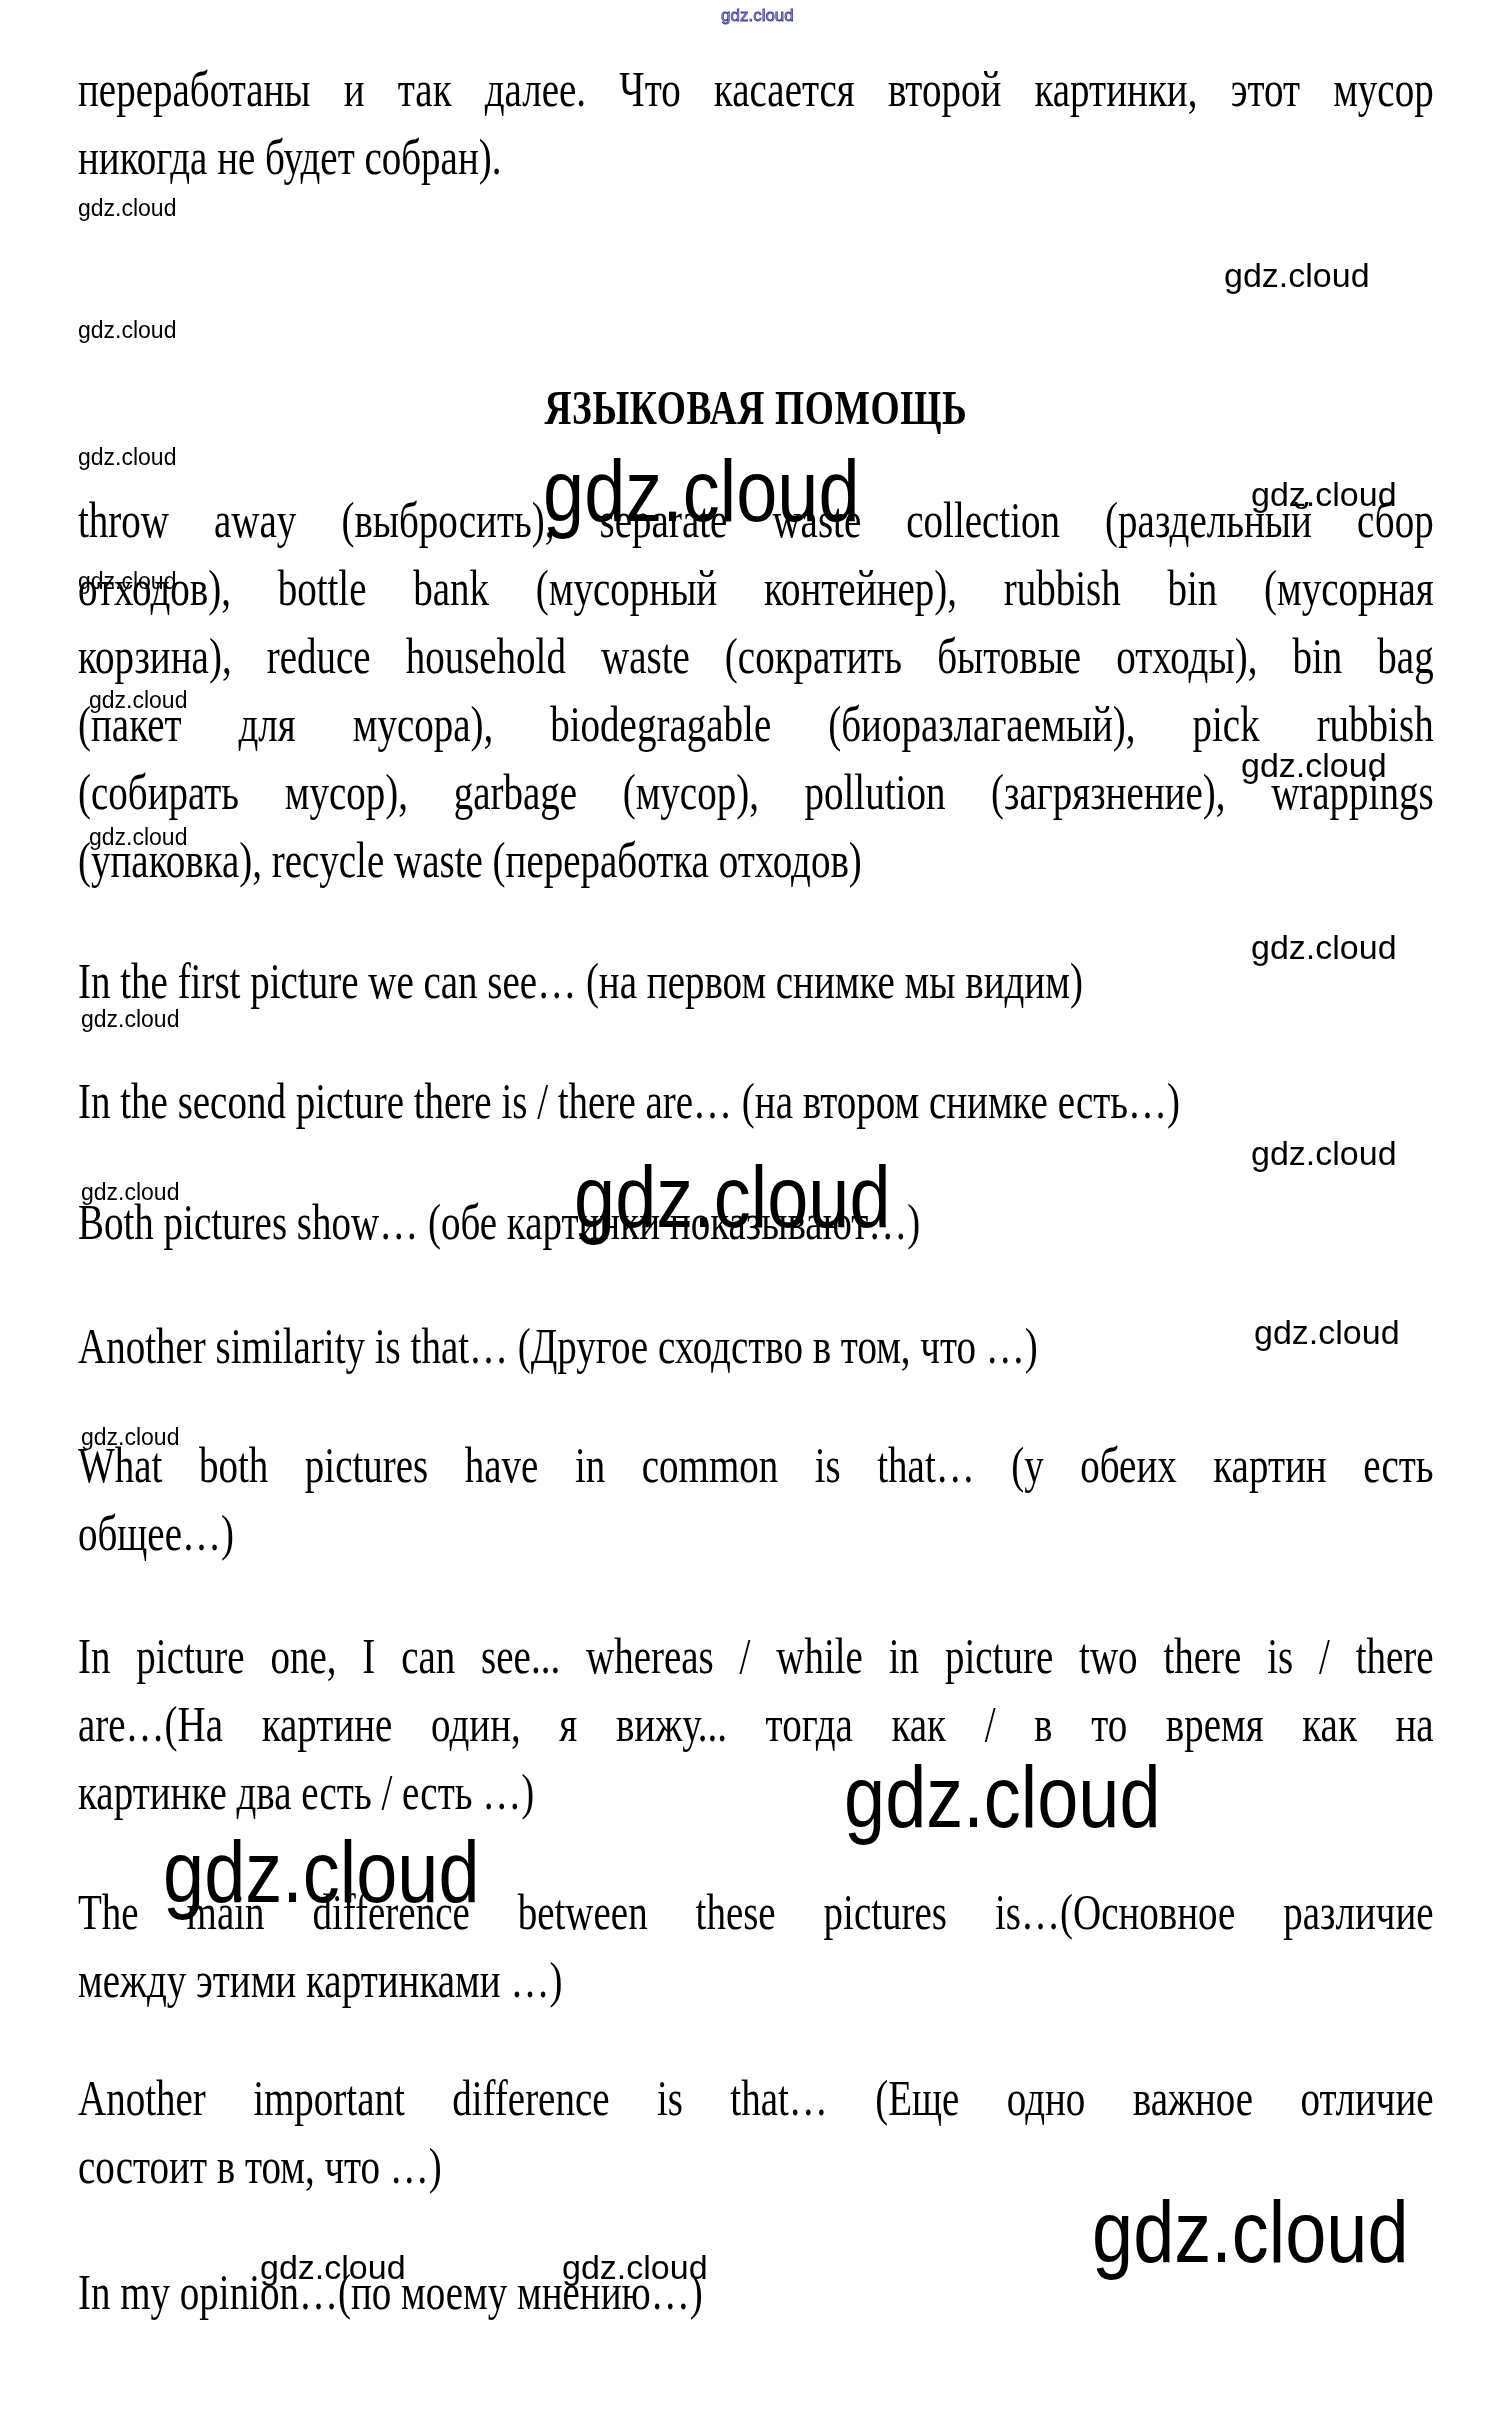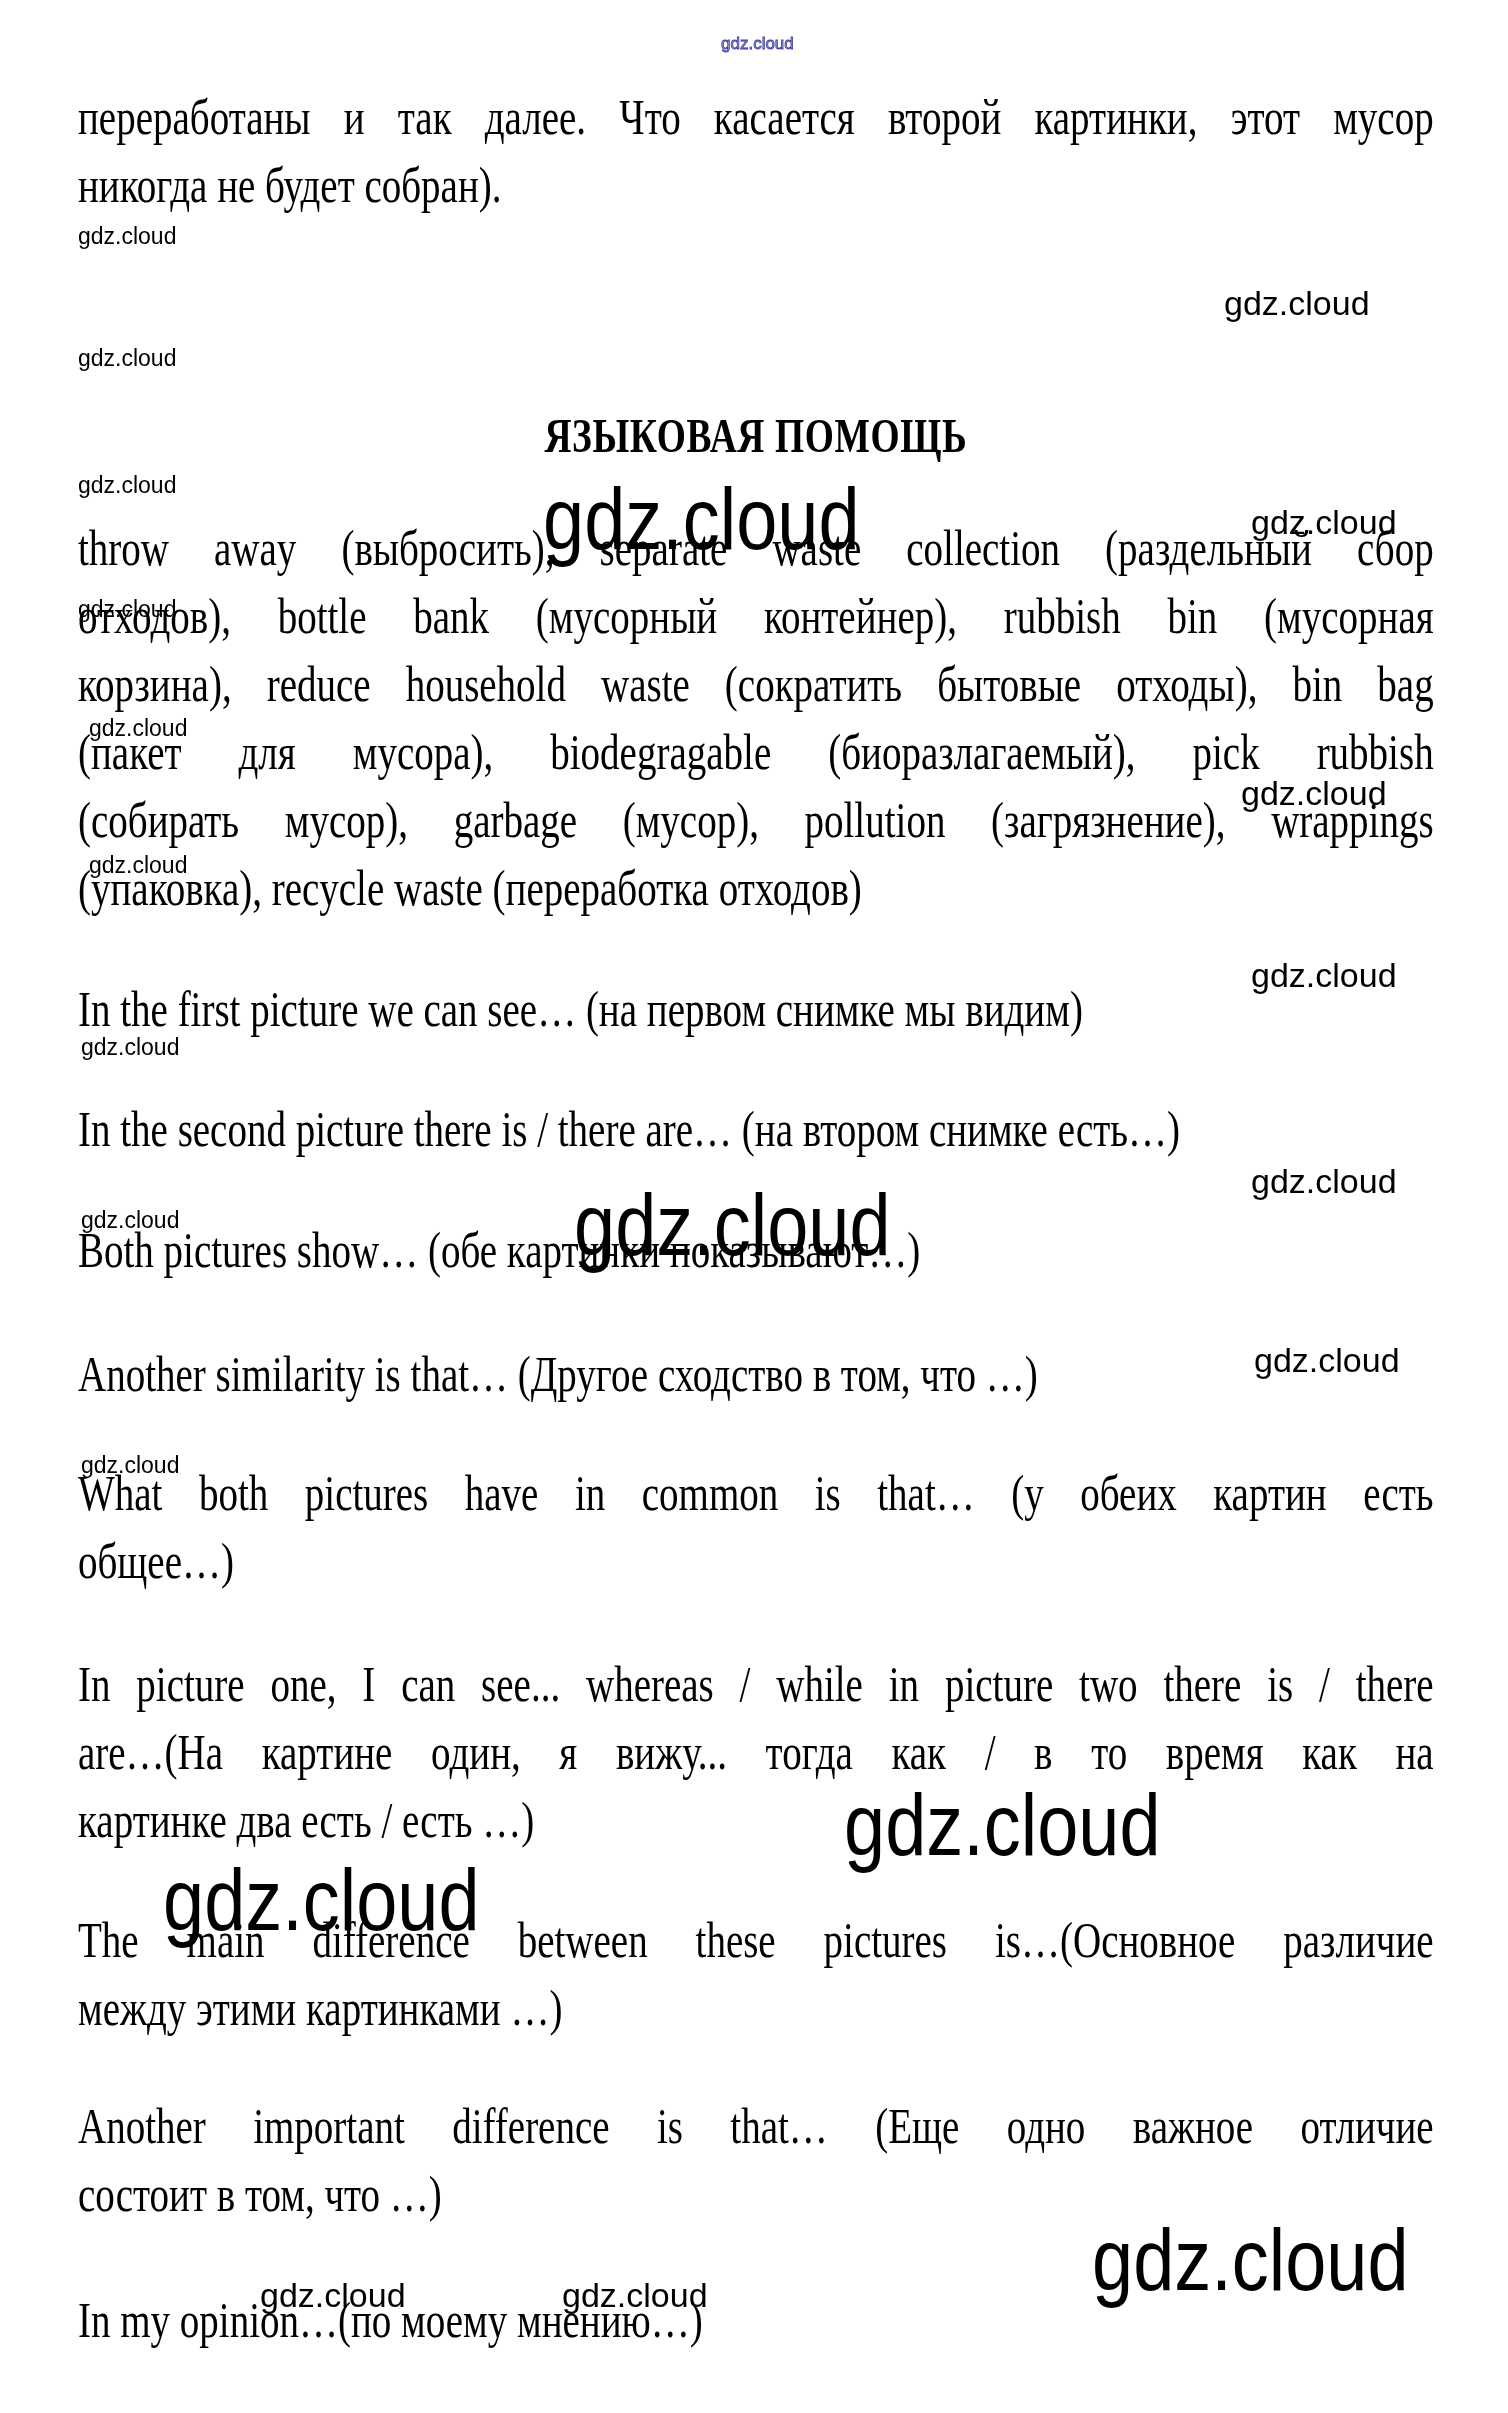--- a/index.html
+++ b/index.html
@@ -4,21 +4,21 @@
 <style>
   html, body { margin: 0; padding: 0; }
   body {
     width: 1509px; height: 2413px;
     background: #ffffff;
     position: relative;
     overflow: hidden;
     font-family: "Liberation Serif", serif;
     color: #000;
   }
-  .page { position: absolute; inset: 0; margin-top: 28px; }
+  .page { position: absolute; inset: 0; }
 
   
   .para {
     position: absolute;
     left: 78px;
     width: 1738px;
     transform: scaleX(0.78);
     transform-origin: 0 0;
     font-size: 50px;
     line-height: 68px;

